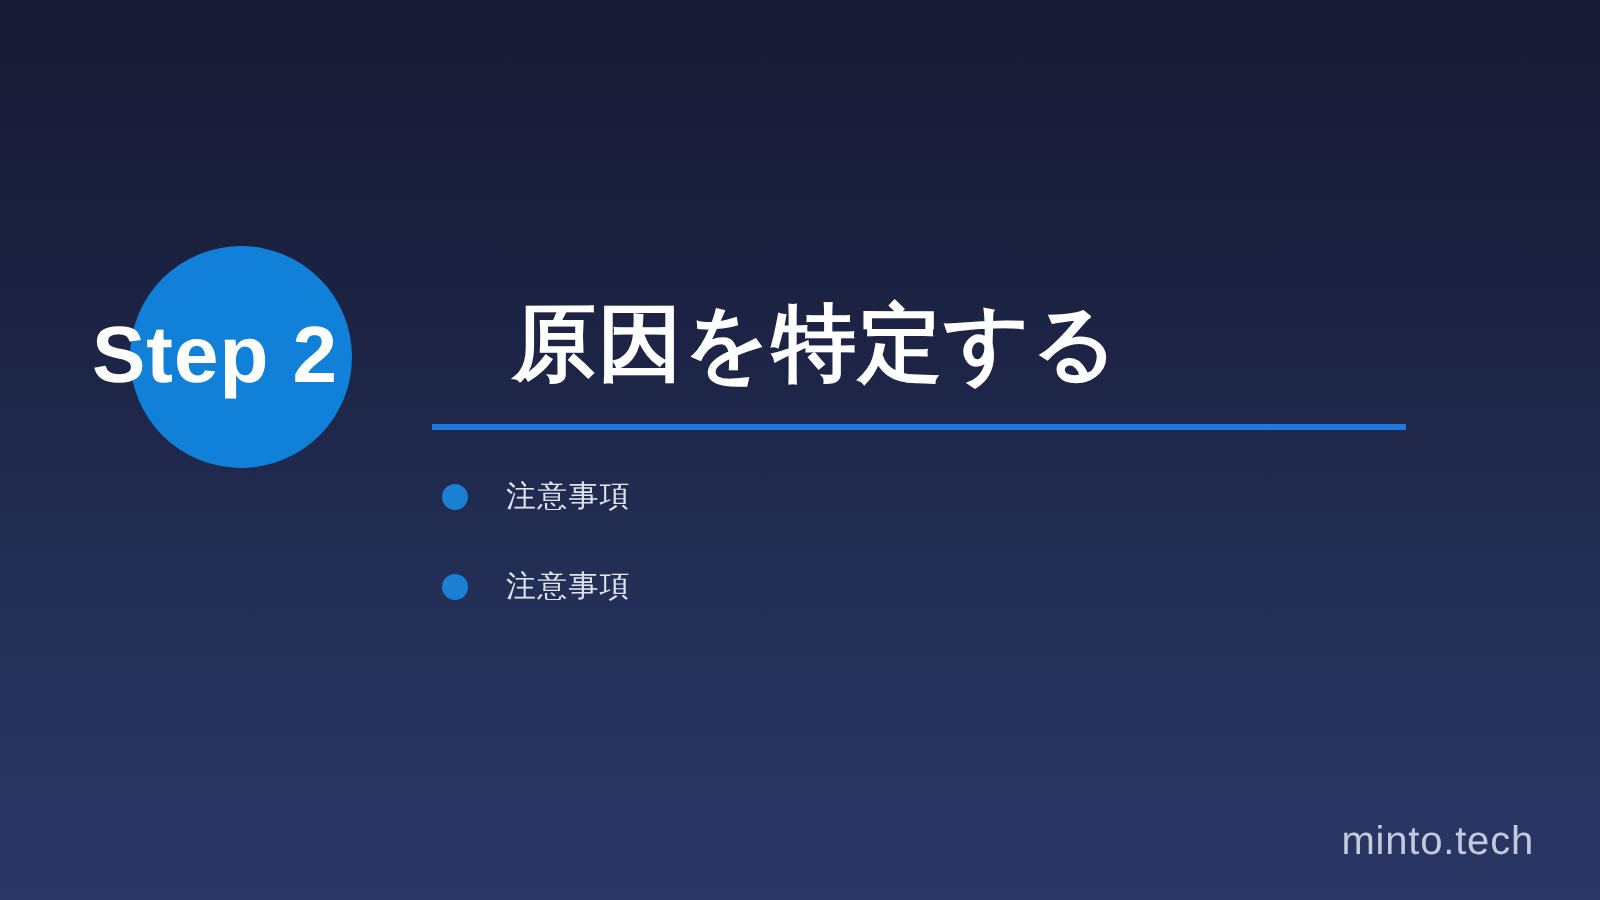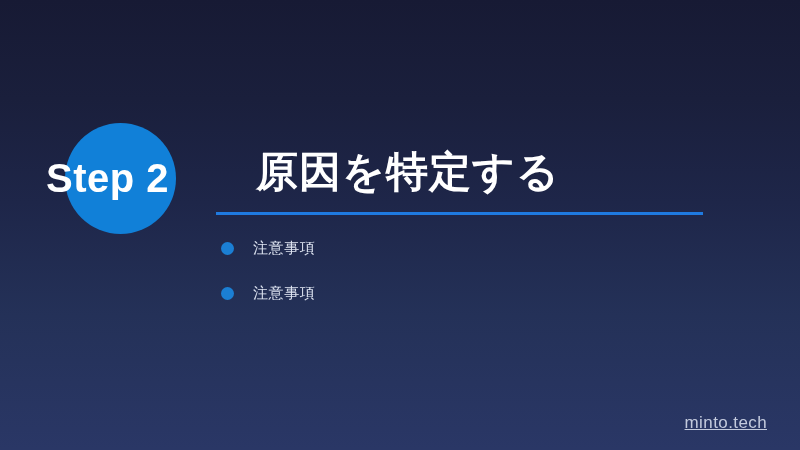--- a/index.html
+++ b/index.html
@@ -100,24 +100,23 @@
     color: #dee4f1;
     letter-spacing: 0.6px;
     white-space: nowrap;
   }
 
   
   #footer-brand {
     position: absolute;
     right: 33px;
     bottom: 17px;
-    font-size: 17px;
+    font-size: 20px;
     color: #c3cadd;
     letter-spacing: 0.4px;
-    text-decoration: underline;
   }
 </style>
 </head>
 <body>
 
 <div id="slide">
 
   <div id="step-badge"></div>
 
   <div id="step-label">Step 2</div>

